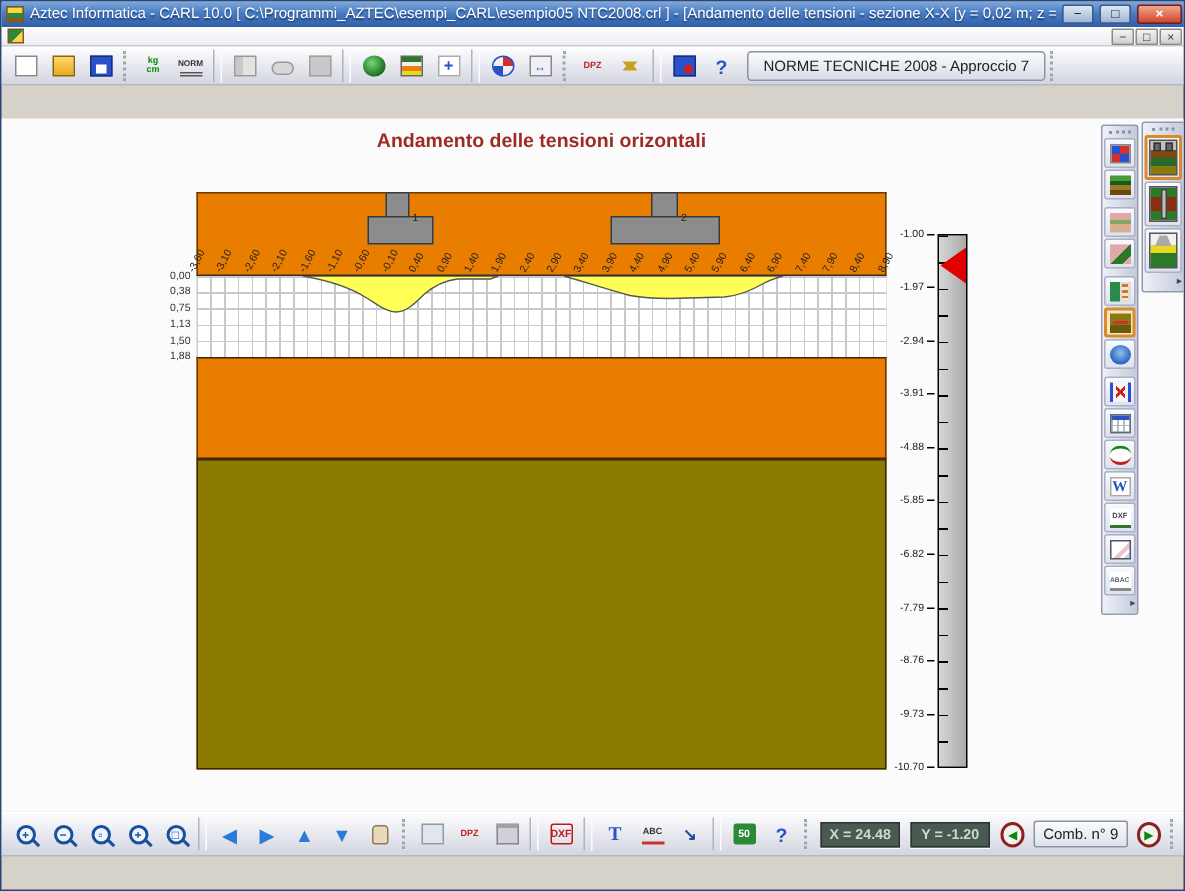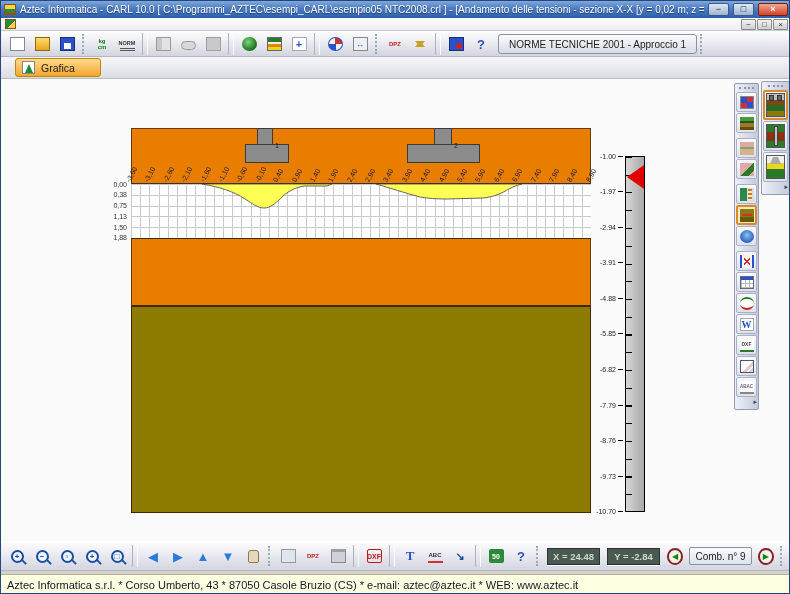--- a/index.html
+++ b/index.html
@@ -263,32 +263,27 @@
       </div>
     <div class="vsep"></div>
     <div class="tbtn">
         <div class="mini t-savrep"></div>
       </div>
     <div class="tbtn">
         <div class="mini t-help">
           <span>?</span>
         </div>
       </div>
-    <div class="combo">NORME TECNICHE 2001 - Approccio 1</div>
+    <div class="combo">NORME TECNICHE 2008 - Approccio 7</div>
     <div class="grip"></div>
   </div>
 
-  <div class="tabrow">
-    <div class="tab">
-      <div class="tab-icon"></div>
-      <span>Grafica</span>
-    </div>
-  </div>
 
   <div class="canvas">
+    <div class="chart-title">Andamento delle tensioni orizontali</div>
 
     <div class="band o1">
       <div class="plinth p1s"></div>
       <div class="plinth p1f"></div>
       <div class="plinth p2s"></div>
       <div class="plinth p2f"></div>
       <span class="plab l1">1</span>
       <span class="plab l2">2</span>
     </div>
 
@@ -576,24 +571,21 @@
       </div>
     <div class="vsep"></div>
     <div class="tbtn">
         <div class="mini b-scale">50</div>
       </div>
     <div class="tbtn">
         <div class="mini t-help">?</div>
       </div>
     <div class="grip"></div>
     <div class="coord">X = 24.48</div>
-    <div class="coord">Y = -2.84</div>
+    <div class="coord">Y = -1.20</div>
     <div class="navbtn">◀</div>
     <div class="combbox">Comb. n° 9</div>
     <div class="navbtn">▶</div>
     <div class="grip"></div>
   </div>
 
-  <div class="statusbar">
-    <span>Aztec Informatica s.r.l. * Corso Umberto, 43 * 87050 Casole Bruzio (CS) * e-mail: aztec@aztec.it * WEB: www.aztec.it</span>
-  </div>
 
 </div>
 
 </body></html>

